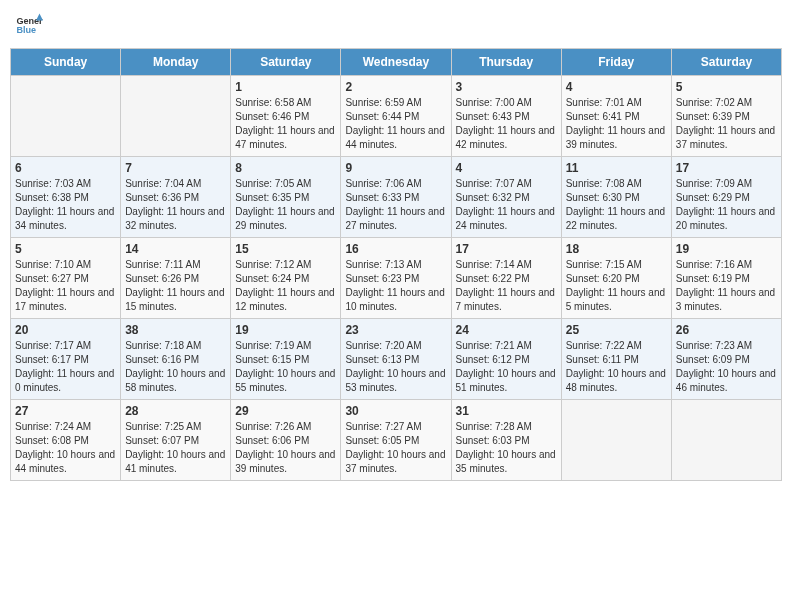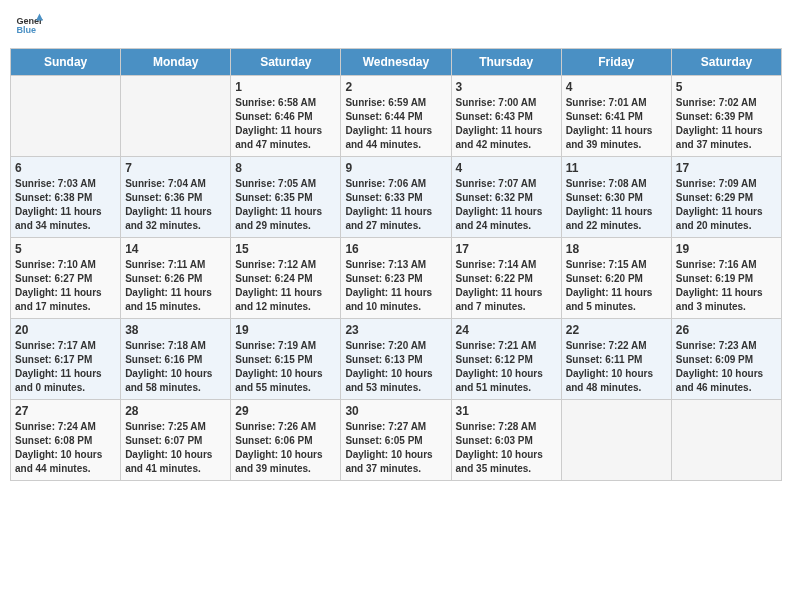--- a/index.html
+++ b/index.html
@@ -65,21 +65,20 @@
       background: #f5f5f5;
     }
     .day-number {
       font-size: 12px;
       font-weight: bold;
       margin-bottom: 2px;
     }
     .day-info {
       font-size: 10px;
       line-height: 1.4;
-      font-weight: bold;
     }
     tr:nth-child(even) td:not(.empty) {
       background: #fff;
     }
     tr td {
       background: #fff;
     }
     tr:nth-child(odd) td:not(.empty) {
       background: #f9f9f9;
     }
@@ -221,21 +220,21 @@
         </td>
         <td>
           <div class="day-number">23</div>
           <div class="day-info">Sunrise: 7:20 AM<br>Sunset: 6:13 PM<br>Daylight: 10 hours and 53 minutes.</div>
         </td>
         <td>
           <div class="day-number">24</div>
           <div class="day-info">Sunrise: 7:21 AM<br>Sunset: 6:12 PM<br>Daylight: 10 hours and 51 minutes.</div>
         </td>
         <td>
-          <div class="day-number">22</div>
+          <div class="day-number">25</div>
           <div class="day-info">Sunrise: 7:22 AM<br>Sunset: 6:11 PM<br>Daylight: 10 hours and 48 minutes.</div>
         </td>
         <td>
           <div class="day-number">26</div>
           <div class="day-info">Sunrise: 7:23 AM<br>Sunset: 6:09 PM<br>Daylight: 10 hours and 46 minutes.</div>
         </td>
       </tr>
       <tr>
         <td>
           <div class="day-number">27</div>

